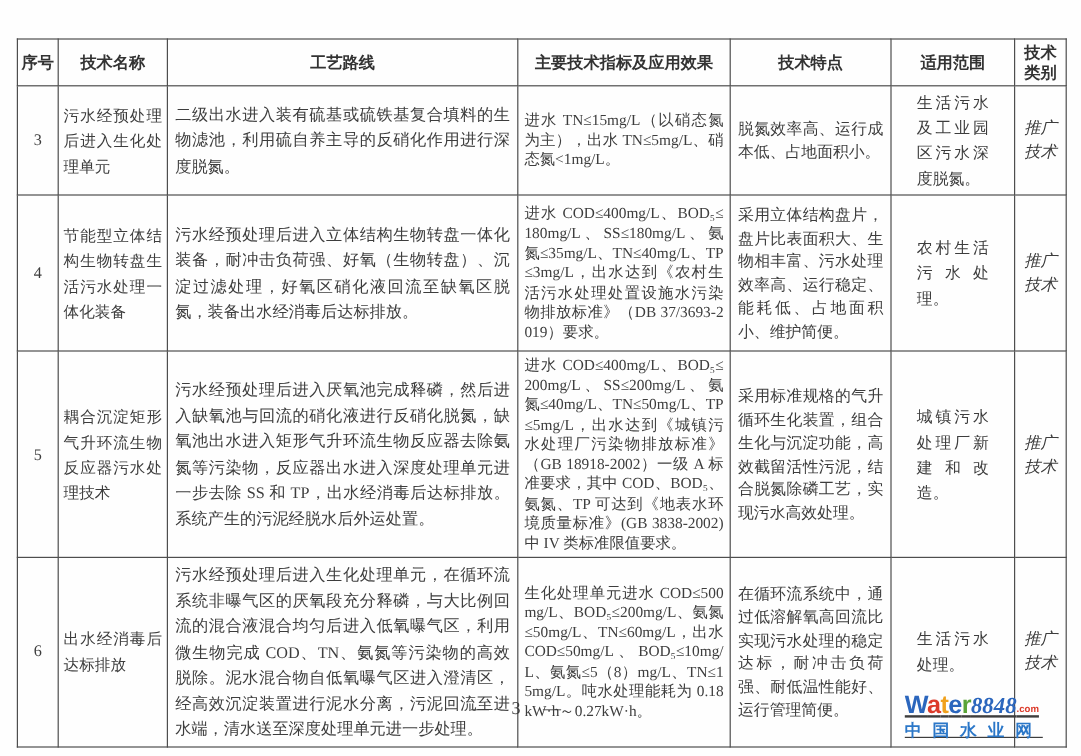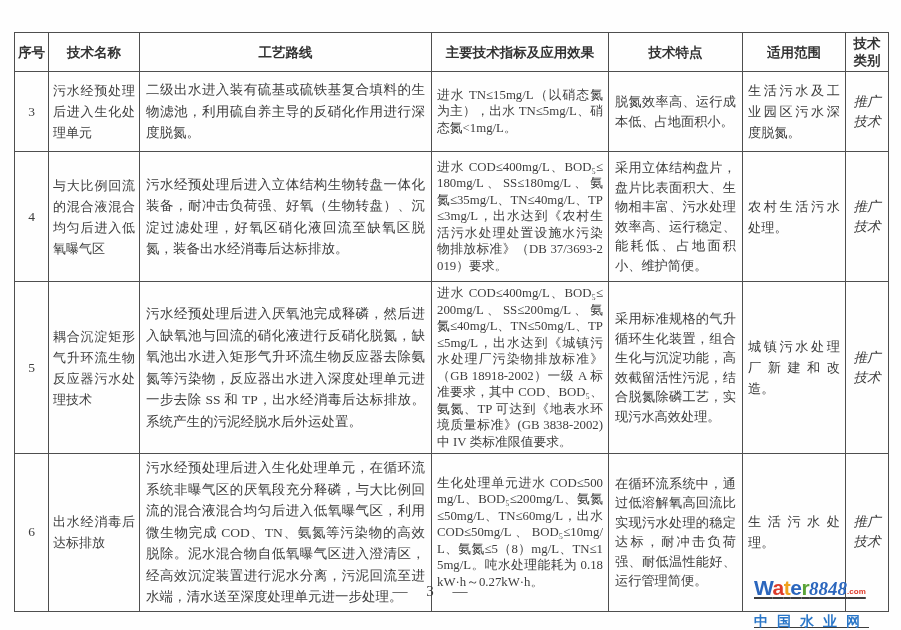--- a/index.html
+++ b/index.html
@@ -53,21 +53,21 @@
   td.col-indicators {
     text-align: justify; text-justify: inter-ideograph;
     font-size: 12.8px; line-height: 16.5px; padding: 3px 5px;
   }
   td.col-features {
     text-align: justify; text-justify: inter-ideograph;
     line-height: 19.5px; font-size: 13.2px;
   }
   td.col-scope {
     text-align: justify; text-justify: inter-ideograph;
-    line-height: 21px; font-size: 13.2px; padding: 3px 5px;
+    line-height: 21px; font-size: 13.2px; padding: 3px 21px;
   }
   td.col-category { text-align: center; line-height: 20px; padding: 2px; font-style: italic; }
 
   .page-number {
     position: absolute;
     top: 583px; left: 0; width: 860px;
     text-align: center;
     font-size: 15px;
     word-spacing: 15px;
     color: #3d3d3d;
@@ -95,21 +95,21 @@
     font-size: 19px;
     letter-spacing: 0;
   }
   .logo-tld {
     font-size: 8px;
     font-weight: 700;
     letter-spacing: 0;
     vertical-align: 1px;
   }
   .logo-subtitle {
-    margin-top: 16px;
+    margin-top: 3px;
     font-family: "Liberation Sans", "DejaVu Sans", sans-serif;
     font-weight: 700;
     font-size: 14px;
     letter-spacing: 9px;
     white-space: nowrap;
   }
 </style>
 </head>
 <body>
 
@@ -141,21 +141,21 @@
           <td class="col-no">3</td>
           <td class="col-name">污水经预处理后进入生化处理单元</td>
           <td class="col-process">二级出水进入装有硫基或硫铁基复合填料的生物滤池，利用硫自养主导的反硝化作用进行深度脱氮。</td>
           <td class="col-indicators">进水 TN≤15mg/L（以硝态氮为主），出水 TN≤5mg/L、硝态氮&lt;1mg/L。</td>
           <td class="col-features">脱氮效率高、运行成本低、占地面积小。</td>
           <td class="col-scope">生活污水及工业园区污水深度脱氮。</td>
           <td class="col-category">推广技术</td>
         </tr>
         <tr>
           <td class="col-no">4</td>
-          <td class="col-name">与大比例回流的混合液混合均匀后进入低氧曝气区</td>
+          <td class="col-name">节能型立体结构生物转盘生活污水处理一体化装备</td>
           <td class="col-process">污水经预处理后进入立体结构生物转盘一体化装备，耐冲击负荷强、好氧（生物转盘）、沉淀过滤处理，好氧区硝化液回流至缺氧区脱氮，装备出水经消毒后达标排放。</td>
           <td class="col-indicators">进水 COD≤400mg/L、BOD₅≤180mg/L、SS≤180mg/L、氨氮≤35mg/L、TN≤40mg/L、TP≤3mg/L，出水达到《农村生活污水处理处置设施水污染物排放标准》（DB 37/3693-2019）要求。</td>
           <td class="col-features">采用立体结构盘片，盘片比表面积大、生物相丰富、污水处理效率高、运行稳定、能耗低、占地面积小、维护简便。</td>
           <td class="col-scope">农村生活污水处理。</td>
           <td class="col-category">推广技术</td>
         </tr>
         <tr>
           <td class="col-no">5</td>
           <td class="col-name">耦合沉淀矩形气升环流生物反应器污水处理技术</td>
           <td class="col-process">污水经预处理后进入厌氧池完成释磷，然后进入缺氧池与回流的硝化液进行反硝化脱氮，缺氧池出水进入矩形气升环流生物反应器去除氨氮等污染物，反应器出水进入深度处理单元进一步去除 SS 和 TP，出水经消毒后达标排放。系统产生的污泥经脱水后外运处置。</td>

